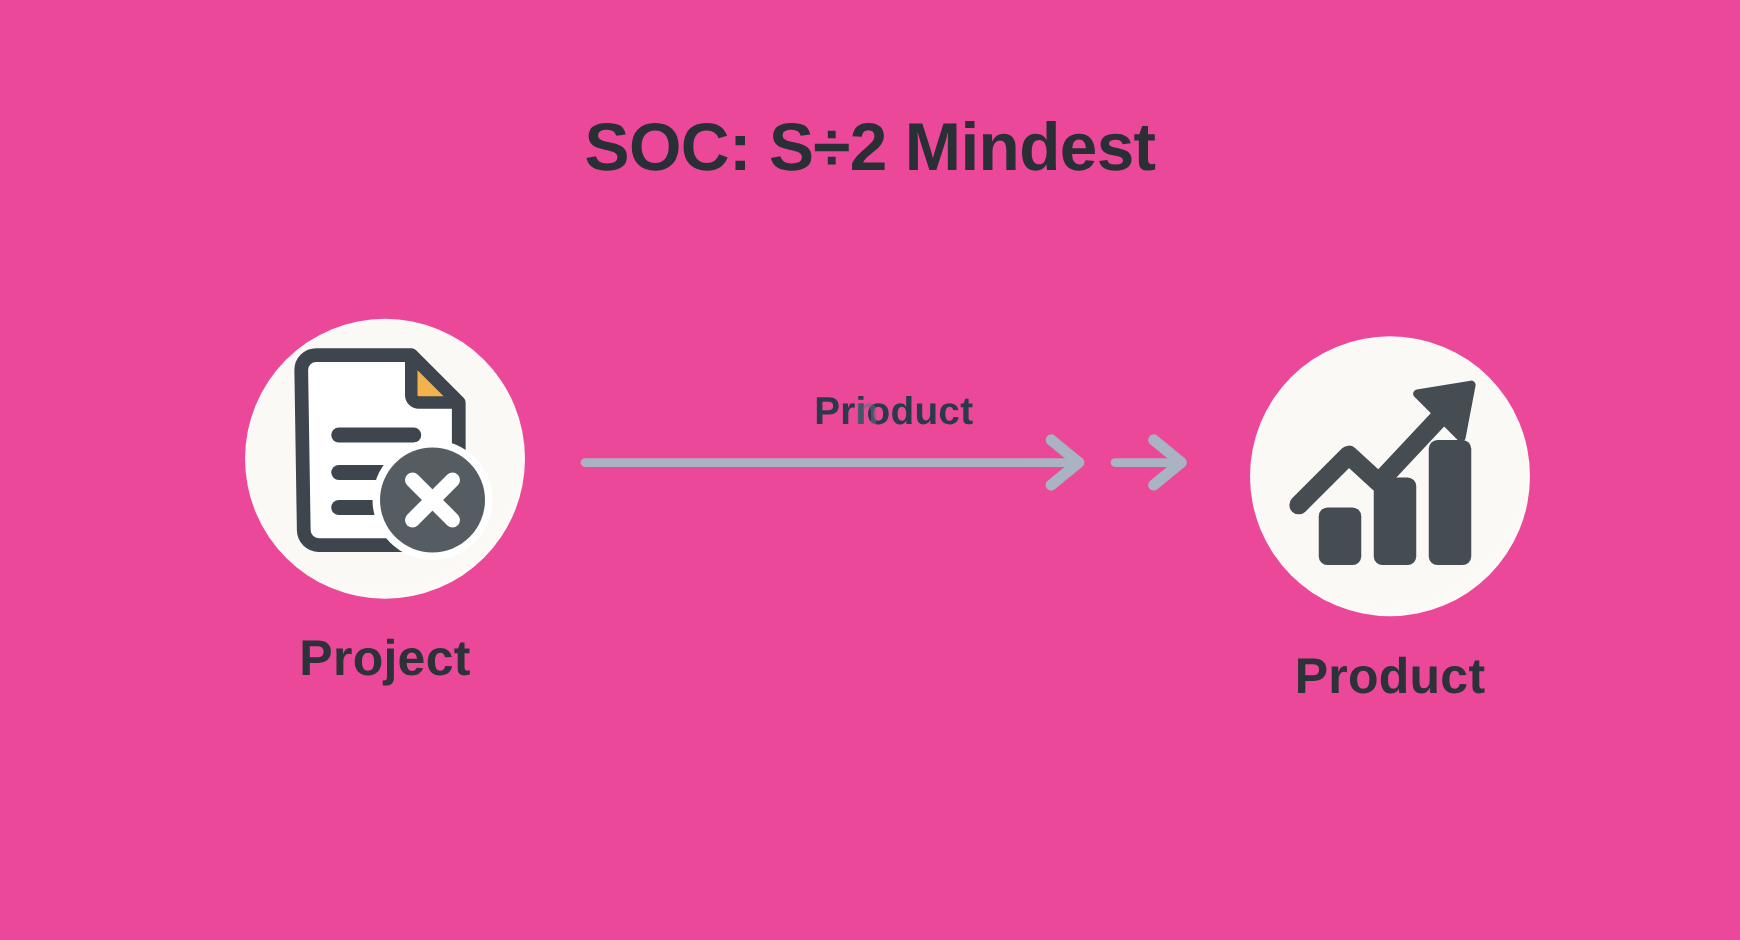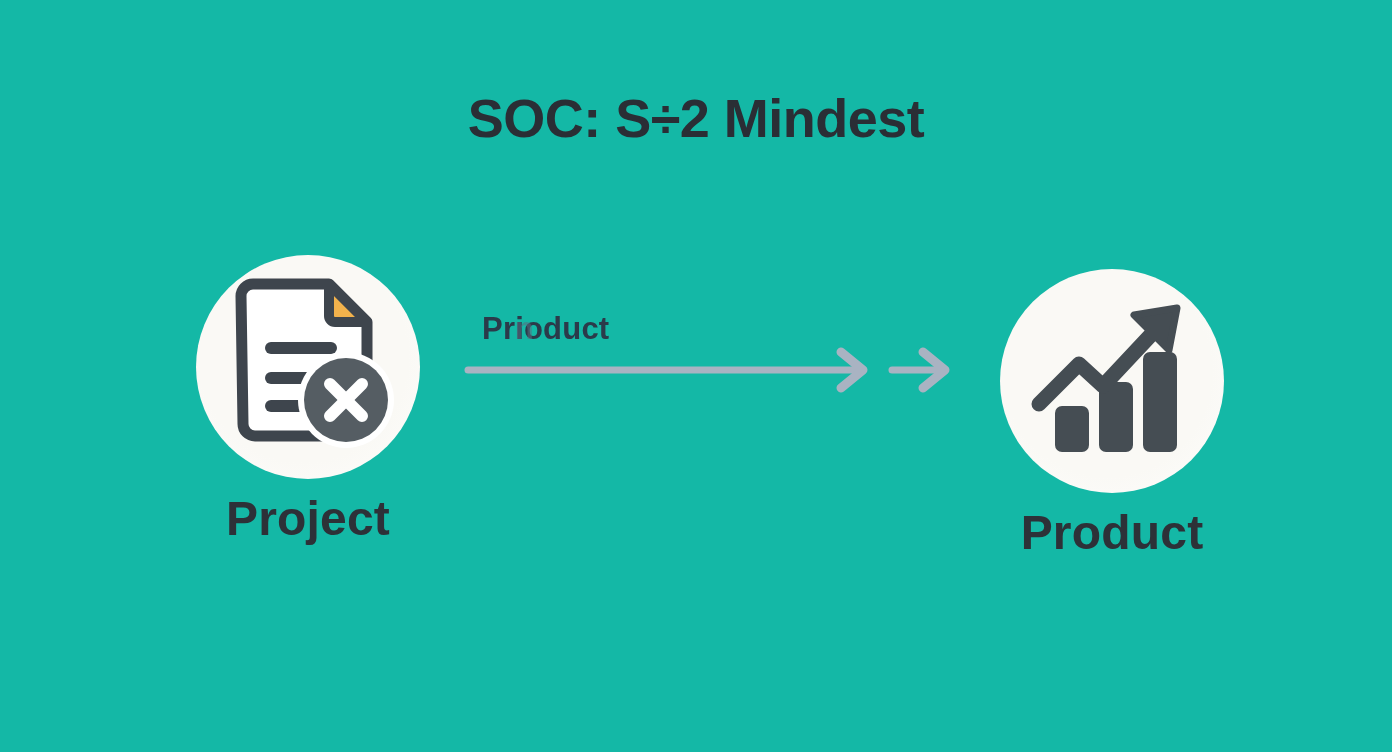--- a/index.html
+++ b/index.html
@@ -11,21 +11,21 @@
     height: 752px;
     background: #ffffff;
     font-family: "Liberation Sans", sans-serif;
     overflow: hidden;
   }
 
   #canvas {
     position: relative;
     width: 1392px;
     height: 752px;
-    background: #14b8a6;
+    background: #ec4899;
     text-decoration: underline;
   }
 
   
   .title {
     position: absolute;
     top: 86px;
     left: 0;
     width: 1392px;
     text-align: center;
@@ -59,43 +59,43 @@
     position: absolute;
     left: 50%;
     top: 50%;
     transform: translate(-50%, -50%);
     width: 190px;
     height: 190px;
   }
   .icon-wrap svg { display: block; width: 190px; height: 190px; }
 
   .node-label {
-    margin-top: 12px;
-    font-size: 48px;
+    margin-top: 26px;
+    font-size: 40px;
     font-weight: bold;
     color: #2d3138;
     letter-spacing: 0.2px;
   }
 
   
   .connector {
     position: absolute;
     left: 455px;
     top: 340px;
     width: 520px;
     height: 64px;
   }
   .connector svg { display: block; width: 520px; height: 64px; }
 
   .edge-label {
     position: absolute;
-    left: 482px;
+    left: 455px;
     top: 312px;
     width: 520px;
-    text-align: left;
+    text-align: center;
     font-size: 31px;
     font-weight: bold;
     color: #2b3a4a;
     letter-spacing: 0.2px;
     line-height: 34px;
   }
   .edge-label .ghost {
     position: relative;
   }
   .edge-label .ghost::after {

